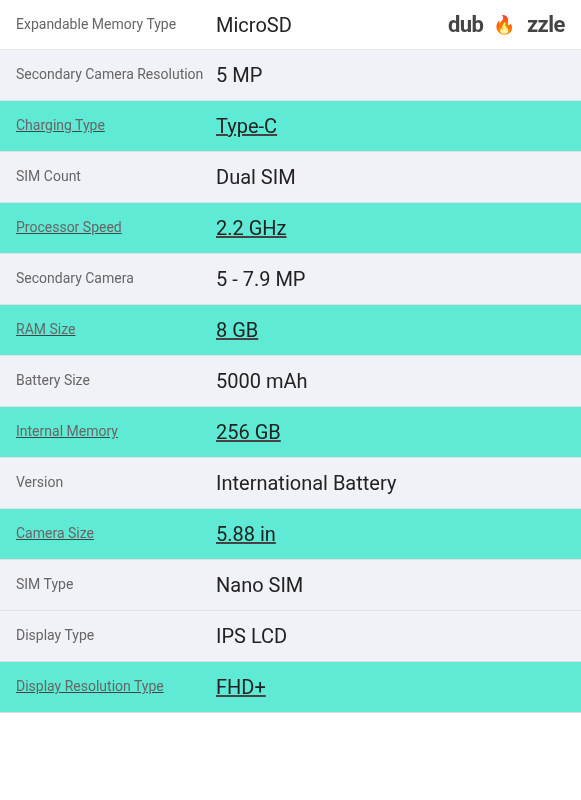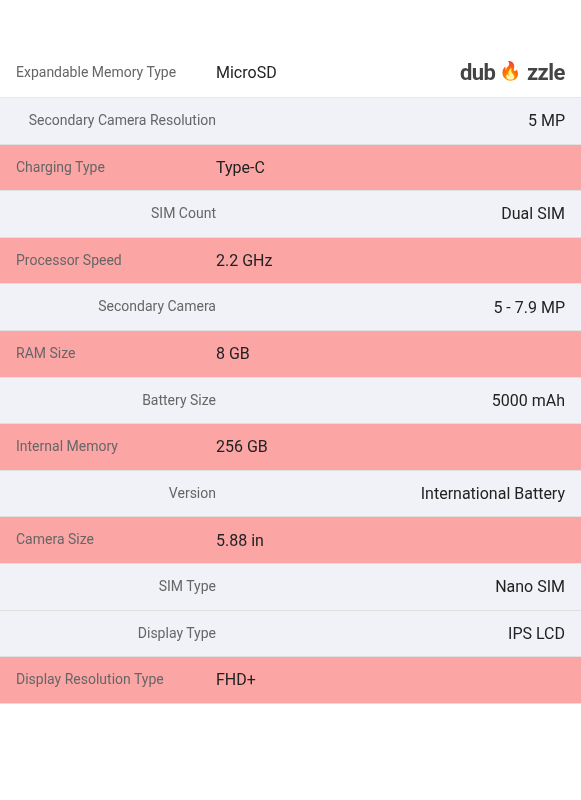--- a/index.html
+++ b/index.html
@@ -11,49 +11,48 @@
     body {
       width: 581px;
       min-height: 800px;
       font-family: -apple-system, BlinkMacSystemFont, 'Segoe UI', Roboto, sans-serif;
       background: #ffffff;
       color: #444;
     }
 
     .container {
       width: 100%;
-      margin-top: 48px;
     }
 
     .header-row {
       display: flex;
       align-items: center;
       justify-content: space-between;
       padding: 12px 16px 12px 16px;
       background: #ffffff;
       border-bottom: 1px solid #e8e8e8;
     }
 
     .spec-label {
       font-size: 14px;
       color: #666;
       flex: 0 0 200px;
       line-height: 1.4;
     }
 
     .spec-value {
-      font-size: 16px;
+      font-size: 20px;
       color: #222;
       flex: 1;
     }
 
     .logo-area {
       display: flex;
-      align-items: flex-start;
-      gap: 4px;
+      align-items: center;
+      gap: 10px;
     }
 
     .logo-text {
       font-size: 22px;
       font-weight: 700;
       color: #444;
       letter-spacing: -0.5px;
     }
 
     .logo-flame {
@@ -65,25 +64,25 @@
 
     .spec-row {
       display: flex;
       align-items: center;
       padding: 13px 16px;
       border-bottom: 1px solid #e0e0e0;
     }
 
     .spec-row.shaded {
       background: #f0f2f7;
-      text-align: right;
     }
 
     .spec-row.white {
-      background: #fca5a5;
+      background: #5eead4;
+      text-decoration: underline;
     }
   </style>
 </head>
 <body>
 
 <div class="container">
 
   <div class="header-row">
     <span class="spec-label">Expandable Memory Type</span>
     <span class="spec-value">MicroSD</span>

